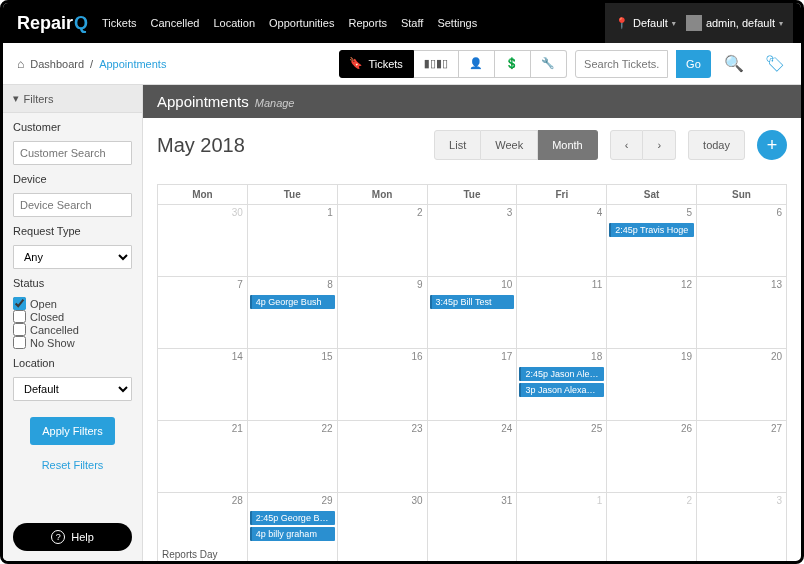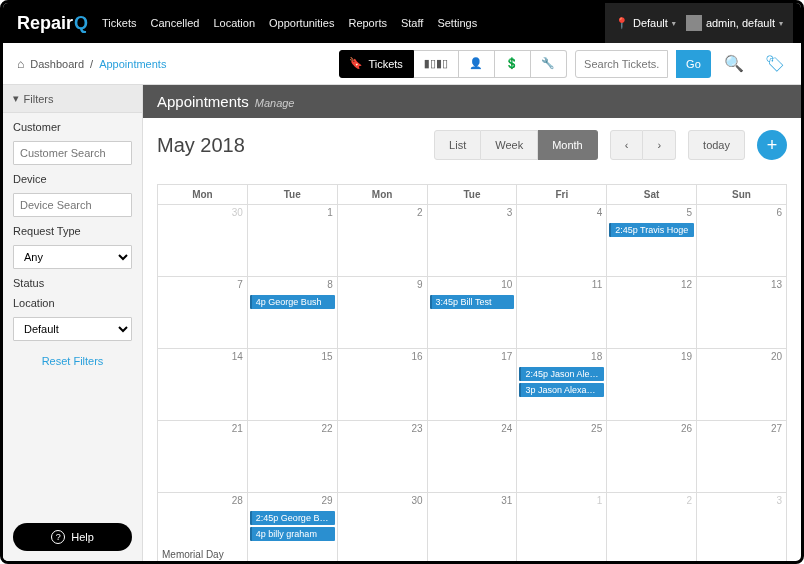--- a/index.html
+++ b/index.html
@@ -134,22 +134,41 @@
       <span>Filters</span>
     </div>
     <div class="sidebody">
       <div class="lbl">Customer</div>
       <input class="inp" placeholder="Customer Search" style="">
       <div class="lbl">Device</div>
       <input class="inp" placeholder="Device Search" style="">
       <div class="lbl">Request Type</div>
       <select class="sel"><option>Any</option></select>
       <div class="lbl">Status</div>
+      <div id="statuses">
+          <label class="chk">
+            <input type="checkbox" checked="" style="">
+            <span>Open</span>
+          </label>
+          <label class="chk">
+            <input type="checkbox" style="">
+            <span>Closed</span>
+          </label>
+          <label class="chk">
+            <input type="checkbox" style="">
+            <span>Cancelled</span>
+          </label>
+          <label class="chk">
+            <input type="checkbox" style="">
+            <span>No Show</span>
+          </label>
+        </div>
       <div class="lbl">Location</div>
       <select class="sel"><option>Default</option></select>
+      <button class="apply">Apply Filters</button>
       <a class="reset">Reset Filters</a>
     </div>
     <div class="helpbtn">
       <span class="qm">?</span>
       <span>Help</span>
     </div>
   </div>
 
   <div class="content">
     <div class="titlebar">
@@ -293,21 +312,21 @@
               </td>
               <td>
                 <div class="daynum">26</div>
               </td>
               <td>
                 <div class="daynum">27</div>
               </td>
             </tr>
             <tr>
               <td class="holiday">
-                <div class="holidaytxt">Memorial Day</div>
+                <div class="holidaytxt">Reports Day</div>
                 <div class="daynum">28</div>
               </td>
               <td>
                 <div class="daynum">29</div>
                 <div class="evts">
                   <div class="evt">2:45p George Bush</div>
                   <div class="evt">4p billy graham</div>
                 </div>
               </td>
               <td>

